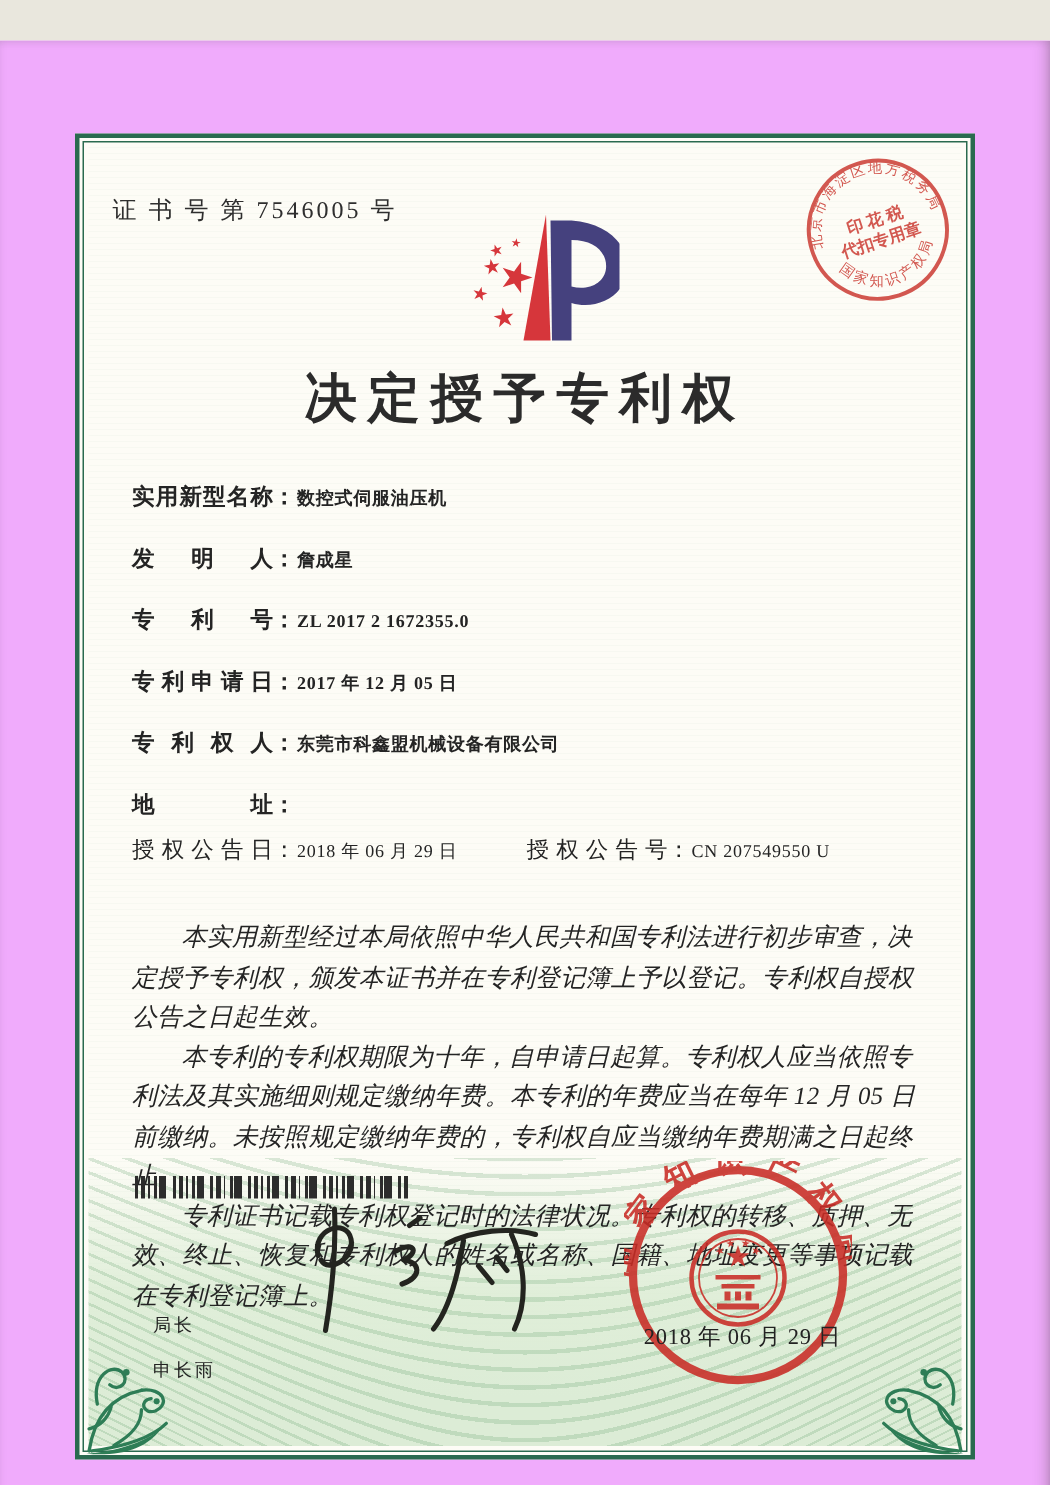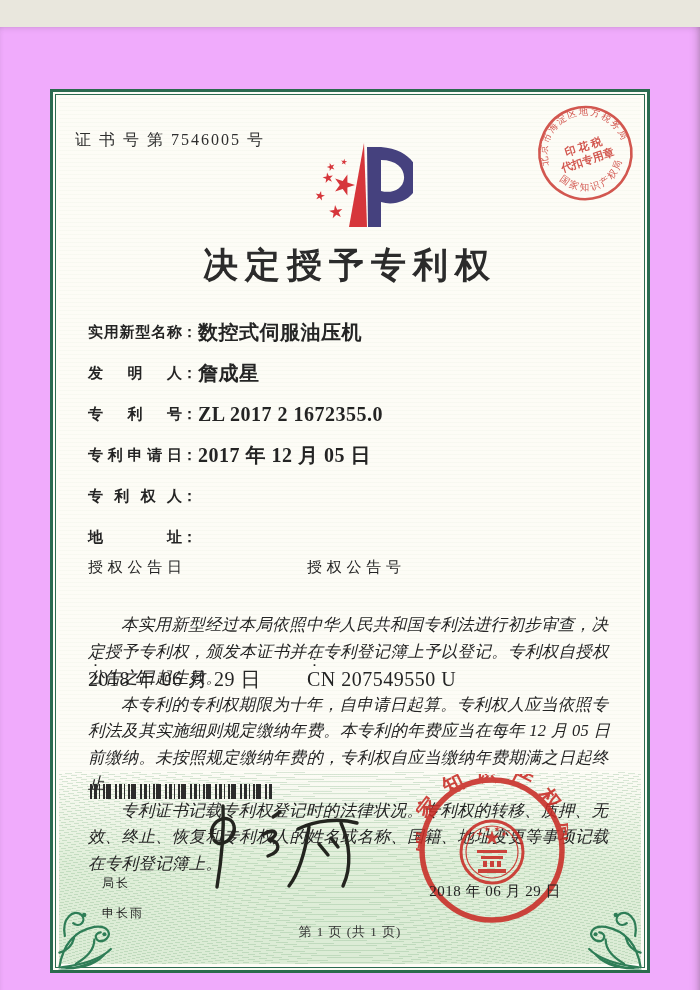--- a/index.html
+++ b/index.html
@@ -51,25 +51,25 @@
     text-align:center;font-size:35px;font-weight:600;color:#2b2b2b;
     letter-spacing:7px;
   }
   .fields{position:absolute;left:88px;top:296px;width:530px;color:#242424;}
   .frow{display:flex;margin-bottom:23px;line-height:18px;font-weight:bold;}
   .flabel{
     display:inline-block;width:94px;font-size:15px;
     text-align:justify;text-align-last:justify;flex:0 0 94px;
   }
   .fcolon{flex:0 0 16px;font-size:15px;}
-  .fvalue{font-size:20px;letter-spacing:.5px;}
+  .fvalue{font-size:12px;letter-spacing:.5px;}
   .frow.addr{margin-bottom:12px;}
   .frow.addr .fvalue{width:440px;line-height:24px;}
   .grant-row{display:flex;margin-top:2px;}
-  .grant-pair{display:flex;line-height:18px;flex-direction:column;}
+  .grant-pair{display:flex;line-height:18px;}
   .grant-pair.second{margin-left:46px;}
   .paras{
     position:absolute;left:88px;top:585px;width:524px;
     font-size:16.5px;line-height:26.5px;color:#242424;
     font-style:italic;
   }
   .paras p{margin:0;text-indent:2em;letter-spacing:.3px;}
   .barcode{
     position:absolute;left:90px;top:757px;width:182px;height:15px;
     background:repeating-linear-gradient(90deg,
@@ -150,20 +150,21 @@
       <span class="fvalue">ZL 2017 2 1672355.0</span>
     </div>
     <div class="frow">
       <span class="flabel">专利申请日</span>
       <span class="fcolon">：</span>
       <span class="fvalue">2017 年 12 月 05 日</span>
     </div>
     <div class="frow">
       <span class="flabel">专利权人</span>
       <span class="fcolon">：</span>
+      <span class="fvalue">东莞市科鑫盟机械设备有限公司</span>
     </div>
     <div class="frow addr">
       <span class="flabel">地址</span>
       <span class="fcolon">：</span>
     </div>
     <div class="grant-row">
       <div class="grant-pair">
         <span class="flabel">授权公告日</span>
         <span class="fcolon">：</span>
         <span class="fvalue">2018 年 06 月 29 日</span>
@@ -280,15 +281,14 @@
         <path d="M8,80 C16,78 22,72 24,64"></path>
       </g>
       <g fill="#2e7d56">
         <path d="M6,98 C28,96 48,90 60,80 C50,94 32,100 6,98 Z"></path>
         <circle cx="35" cy="39" r="2.4"></circle>
         <circle cx="57" cy="60" r="2.2"></circle>
       </g>
     </svg>
   </div>
 
-  <div class="footer">第 1 页 (共 1 页)</div>
 
 </div>
 
 </body></html>

